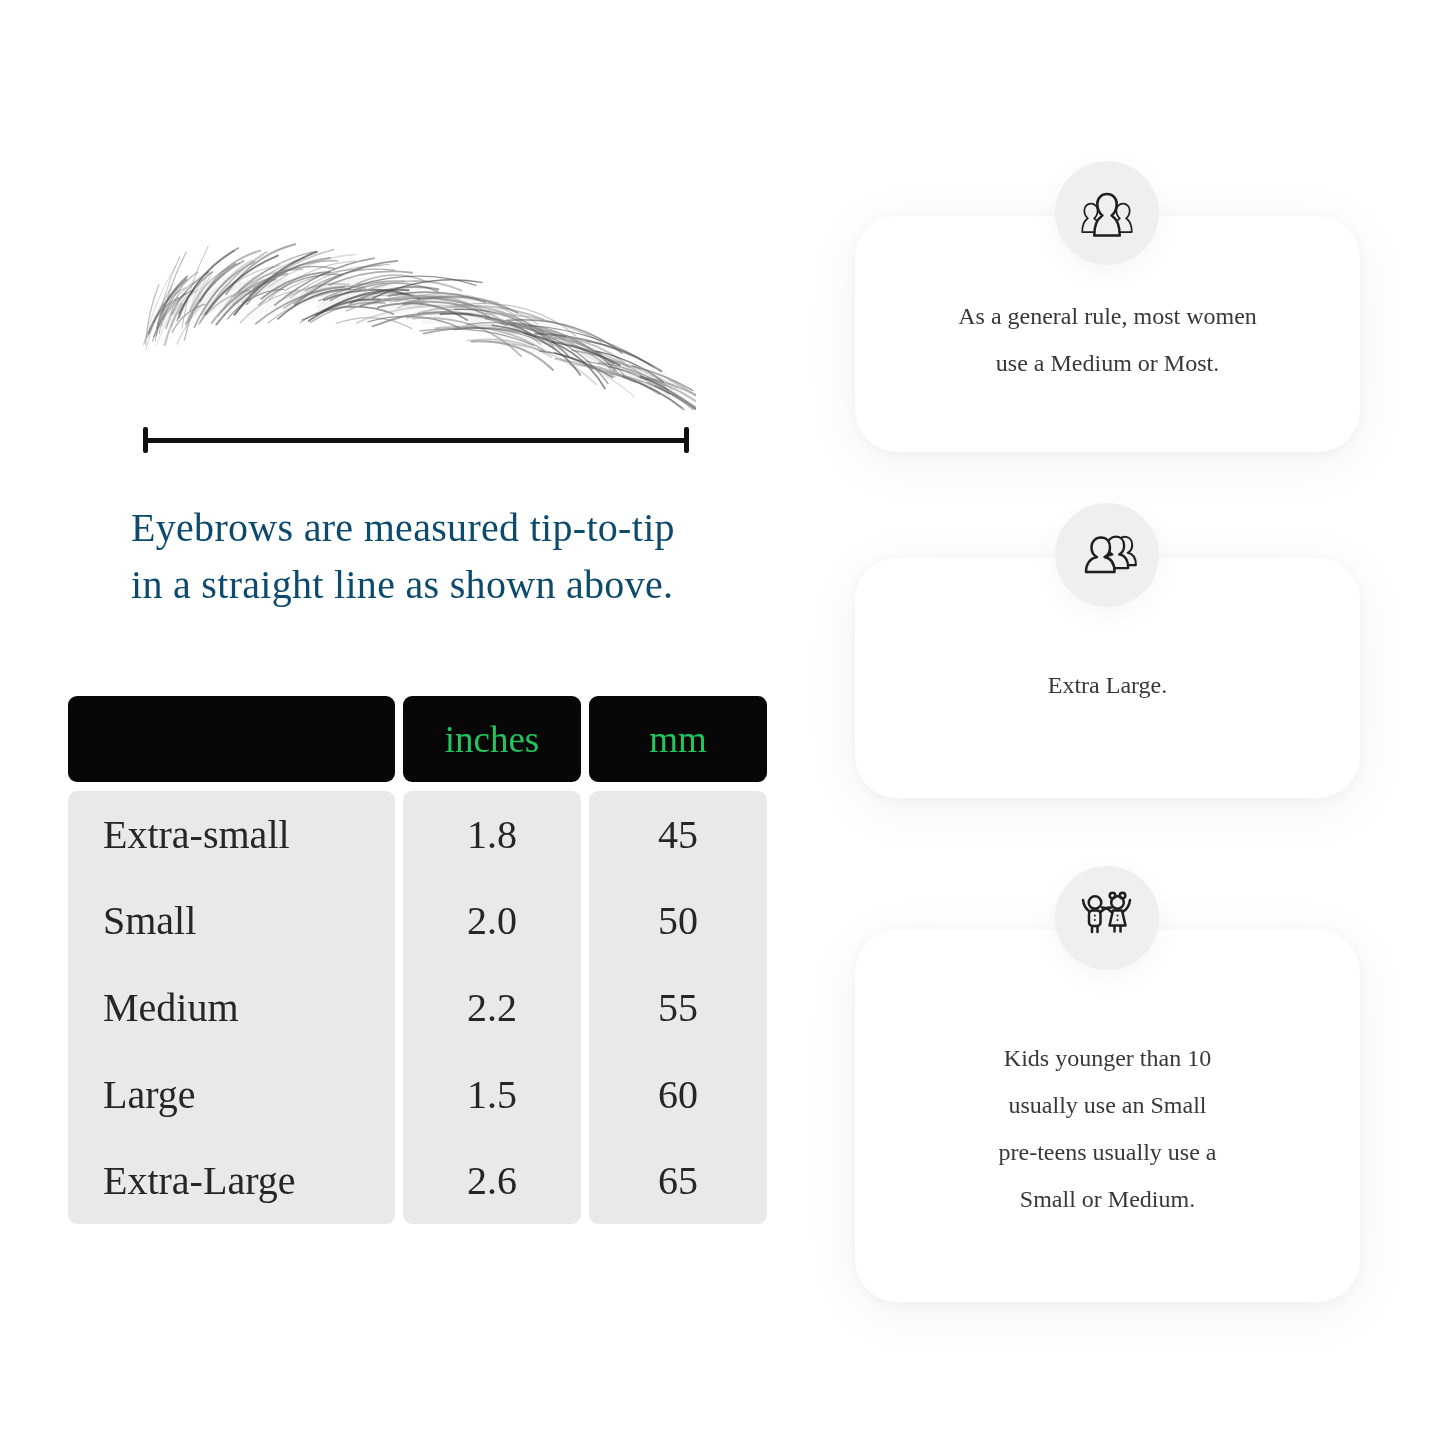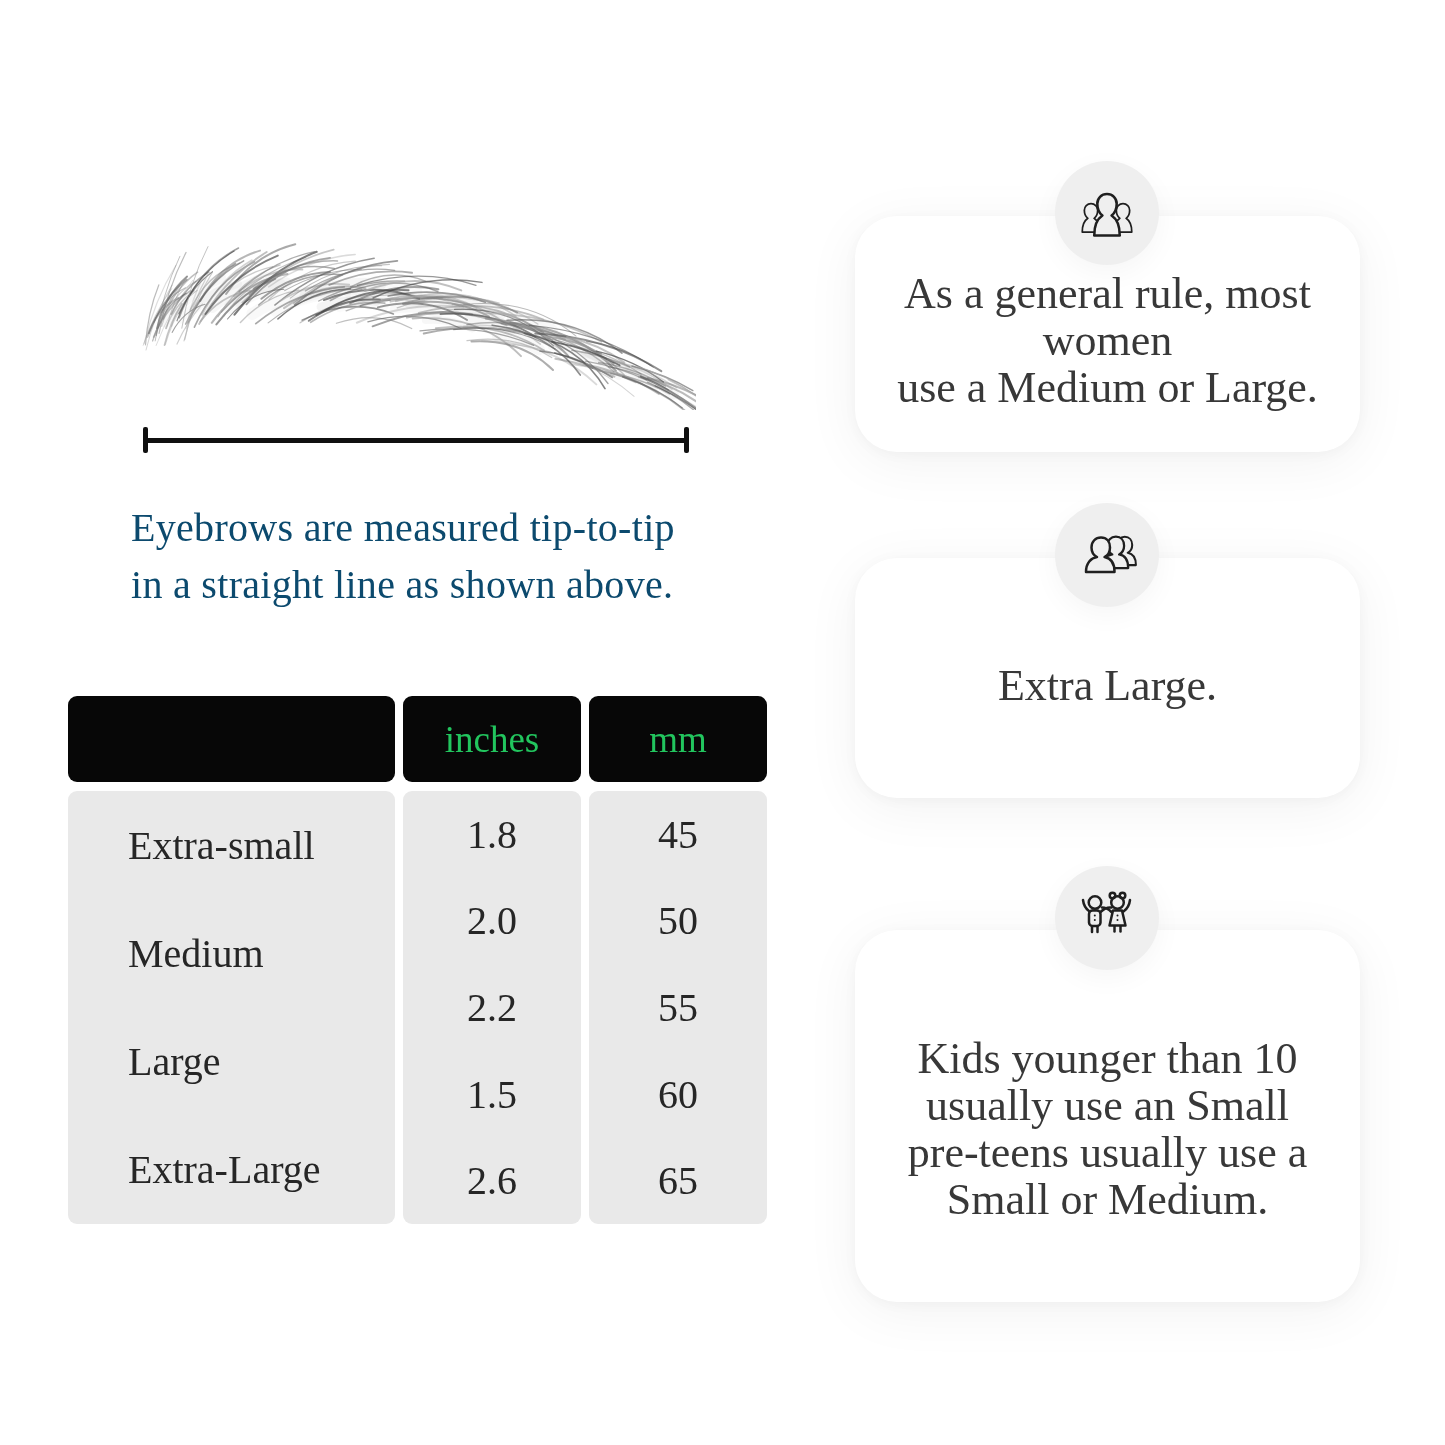--- a/index.html
+++ b/index.html
@@ -13,28 +13,28 @@
   .mline .cap.left{left:-2px;}
   .mline .cap.right{right:-2px;}
   .caption{position:absolute;left:131px;top:499px;font-size:40px;line-height:57px;color:#0c4a6e;letter-spacing:.3px;}
   
   .sizetable{position:absolute;left:68px;top:696px;display:grid;grid-template-columns:327px 178px 178px;column-gap:8px;}
   .col .th{height:86px;background:#070707;border-radius:9px;color:#22c55e;
            display:flex;align-items:center;justify-content:center;font-size:37px;}
   .col .tbody{margin-top:9px;height:433px;background:#e9e9e9;border-radius:9px;
               display:flex;flex-direction:column;}
   .cell{flex:1;display:flex;align-items:center;font-size:40px;color:#262626;}
-  .cell.label{justify-content:flex-start;padding-left:60px;}
+  .cell.label{justify-content:flex-start;padding-left:35px;}
   .cell.num{justify-content:center;}
   
   .cards{position:absolute;left:855px;top:0;width:505px;height:1445px;}
   .card{position:absolute;left:0;width:505px;background:#ffffff;border-radius:42px;
         box-shadow:0 10px 55px rgba(0,0,0,.055), 0 2px 14px rgba(0,0,0,.035);
         display:flex;align-items:center;justify-content:center;}
-  .card-text{font-size:44px;line-height:47px;color:#383838;text-align:center;}
+  .card-text{font-size:24px;line-height:47px;color:#383838;text-align:center;}
   #card-1{top:216px;height:224px;padding-top:12px;}
   #card-2{top:558px;height:226px;padding-top:14px;}
   #card-3{top:930px;height:346px;padding-top:26px;}
   .icon-circle{position:absolute;left:200px;width:104px;height:104px;border-radius:50%;
                background:#efefef;display:flex;align-items:center;justify-content:center;
                box-shadow:0 8px 28px rgba(0,0,0,.04);z-index:2;}
   #circle-1{top:161px;}
   #circle-2{top:503px;}
   #circle-3{top:866px;}
   .icon-circle svg{display:block;}
@@ -252,20 +252,21 @@
   <div class="caption">
     <div>Eyebrows are measured tip-to-tip</div>
     <div>in a straight line as shown above.</div>
   </div>
 
   <div class="sizetable">
     <div class="col">
       <div class="th"></div>
       <div class="tbody">
         <div class="cell label">Extra-small</div>
+        <div class="cell label">Small</div>
         <div class="cell label">Medium</div>
         <div class="cell label">Large</div>
         <div class="cell label">Extra-Large</div>
       </div>
     </div>
     <div class="col">
       <div class="th">inches</div>
       <div class="tbody">
         <div class="cell num">1.8</div>
         <div class="cell num">2.0</div>
@@ -291,21 +292,21 @@
     <div class="icon-circle" id="circle-1">
       <svg width="66" height="54" viewBox="-33 -27 66 54">
         <path class="ic" transform="translate(-16,5) scale(0.70)" d="M -12.5 20 C -12.5 9 -9 3.5 -4.5 0.5 C -8.5 -2.5 -9.5 -7.5 -9.5 -11 C -9.5 -16.5 -5.5 -20.5 0 -20.5 C 5.5 -20.5 9.5 -16.5 9.5 -11 C 9.5 -7.5 8.5 -2.5 4.5 0.5 C 9 3.5 12.5 9 12.5 20 Z" stroke-width="3.6"></path>
         <path class="ic" transform="translate(16,5) scale(0.70)" d="M -12.5 20 C -12.5 9 -9 3.5 -4.5 0.5 C -8.5 -2.5 -9.5 -7.5 -9.5 -11 C -9.5 -16.5 -5.5 -20.5 0 -20.5 C 5.5 -20.5 9.5 -16.5 9.5 -11 C 9.5 -7.5 8.5 -2.5 4.5 0.5 C 9 3.5 12.5 9 12.5 20 Z" stroke-width="3.6"></path>
         <path class="ic ic-occ" transform="translate(0,2) scale(1.02)" d="M -12.5 20 C -12.5 9 -9 3.5 -4.5 0.5 C -8.5 -2.5 -9.5 -7.5 -9.5 -11 C -9.5 -16.5 -5.5 -20.5 0 -20.5 C 5.5 -20.5 9.5 -16.5 9.5 -11 C 9.5 -7.5 8.5 -2.5 4.5 0.5 C 9 3.5 12.5 9 12.5 20 Z" stroke-width="2.7"></path>
       </svg>
     </div>
     <div class="card" id="card-1">
       <div class="card-text">
         <div>As a general rule, most women</div>
-        <div>use a Medium or Large.</div>
+        <div>use a Medium or Most.</div>
       </div>
     </div>
 
     <div class="icon-circle" id="circle-2">
       <svg width="66" height="54" viewBox="-33 -27 66 54">
         <path class="ic" transform="translate(17,-3) scale(0.82)" d="M -14 16 C -14 7 -9 2 -3 1 C -7 -1 -8.5 -4.5 -8.5 -8.5 C -8.5 -14.5 -4.5 -18.5 1 -18.5 C 6.5 -18.5 10 -14.5 10 -8.5 C 10 -4.5 8.5 -1 4.5 1 C 10.5 2 14.5 7 14.5 16 Z" stroke-width="3.1"></path>
         <path class="ic ic-occ" transform="translate(8,-1.5) scale(0.91)" d="M -14 16 C -14 7 -9 2 -3 1 C -7 -1 -8.5 -4.5 -8.5 -8.5 C -8.5 -14.5 -4.5 -18.5 1 -18.5 C 6.5 -18.5 10 -14.5 10 -8.5 C 10 -4.5 8.5 -1 4.5 1 C 10.5 2 14.5 7 14.5 16 Z" stroke-width="2.8"></path>
         <path class="ic ic-occ" transform="translate(-7,1) scale(1.0)" d="M -14 16 C -14 7 -9 2 -3 1 C -7 -1 -8.5 -4.5 -8.5 -8.5 C -8.5 -14.5 -4.5 -18.5 1 -18.5 C 6.5 -18.5 10 -14.5 10 -8.5 C 10 -4.5 8.5 -1 4.5 1 C 10.5 2 14.5 7 14.5 16 Z" stroke-width="2.6"></path>
       </svg>
     </div>

